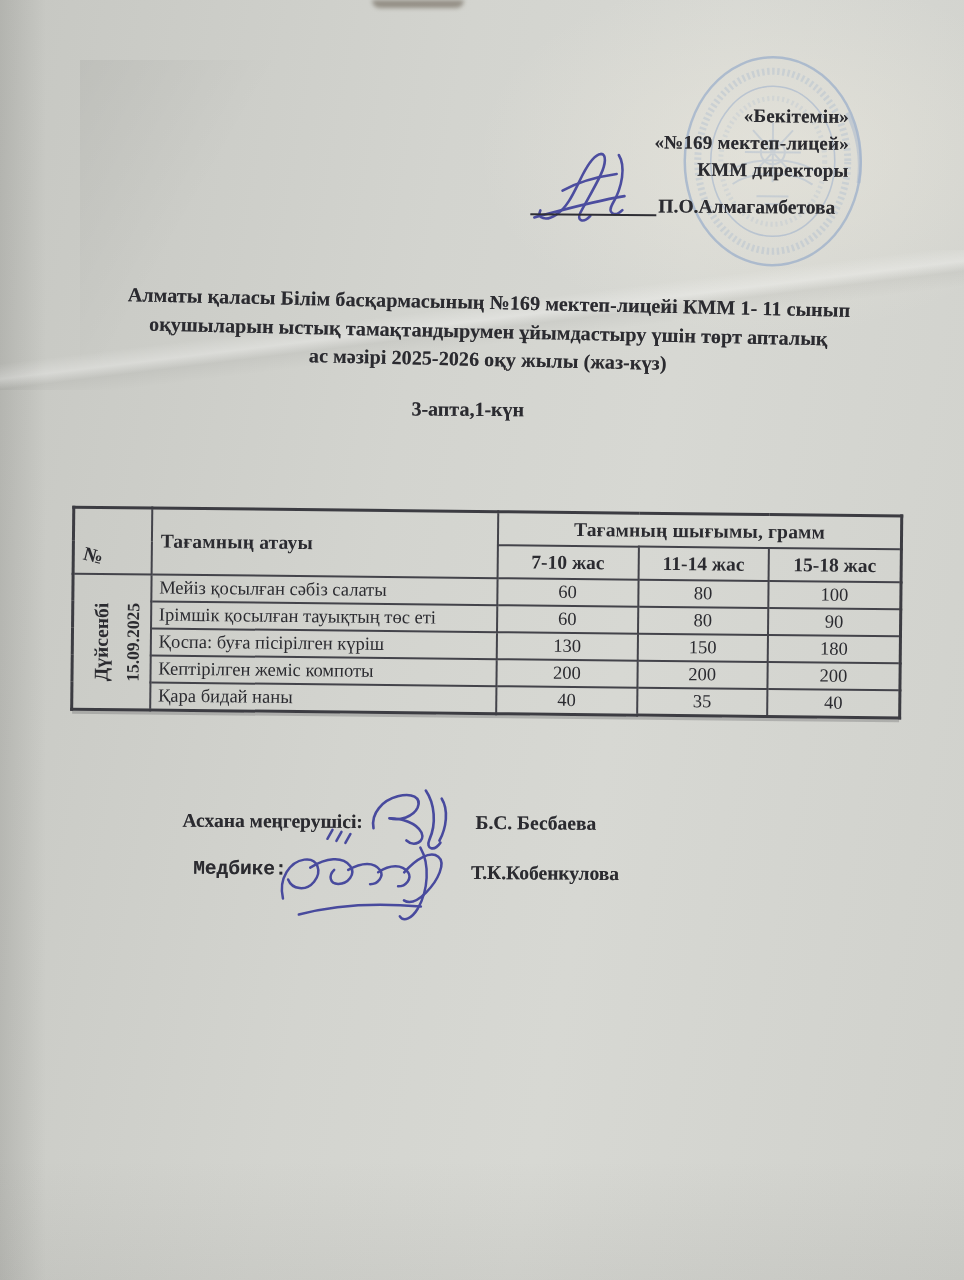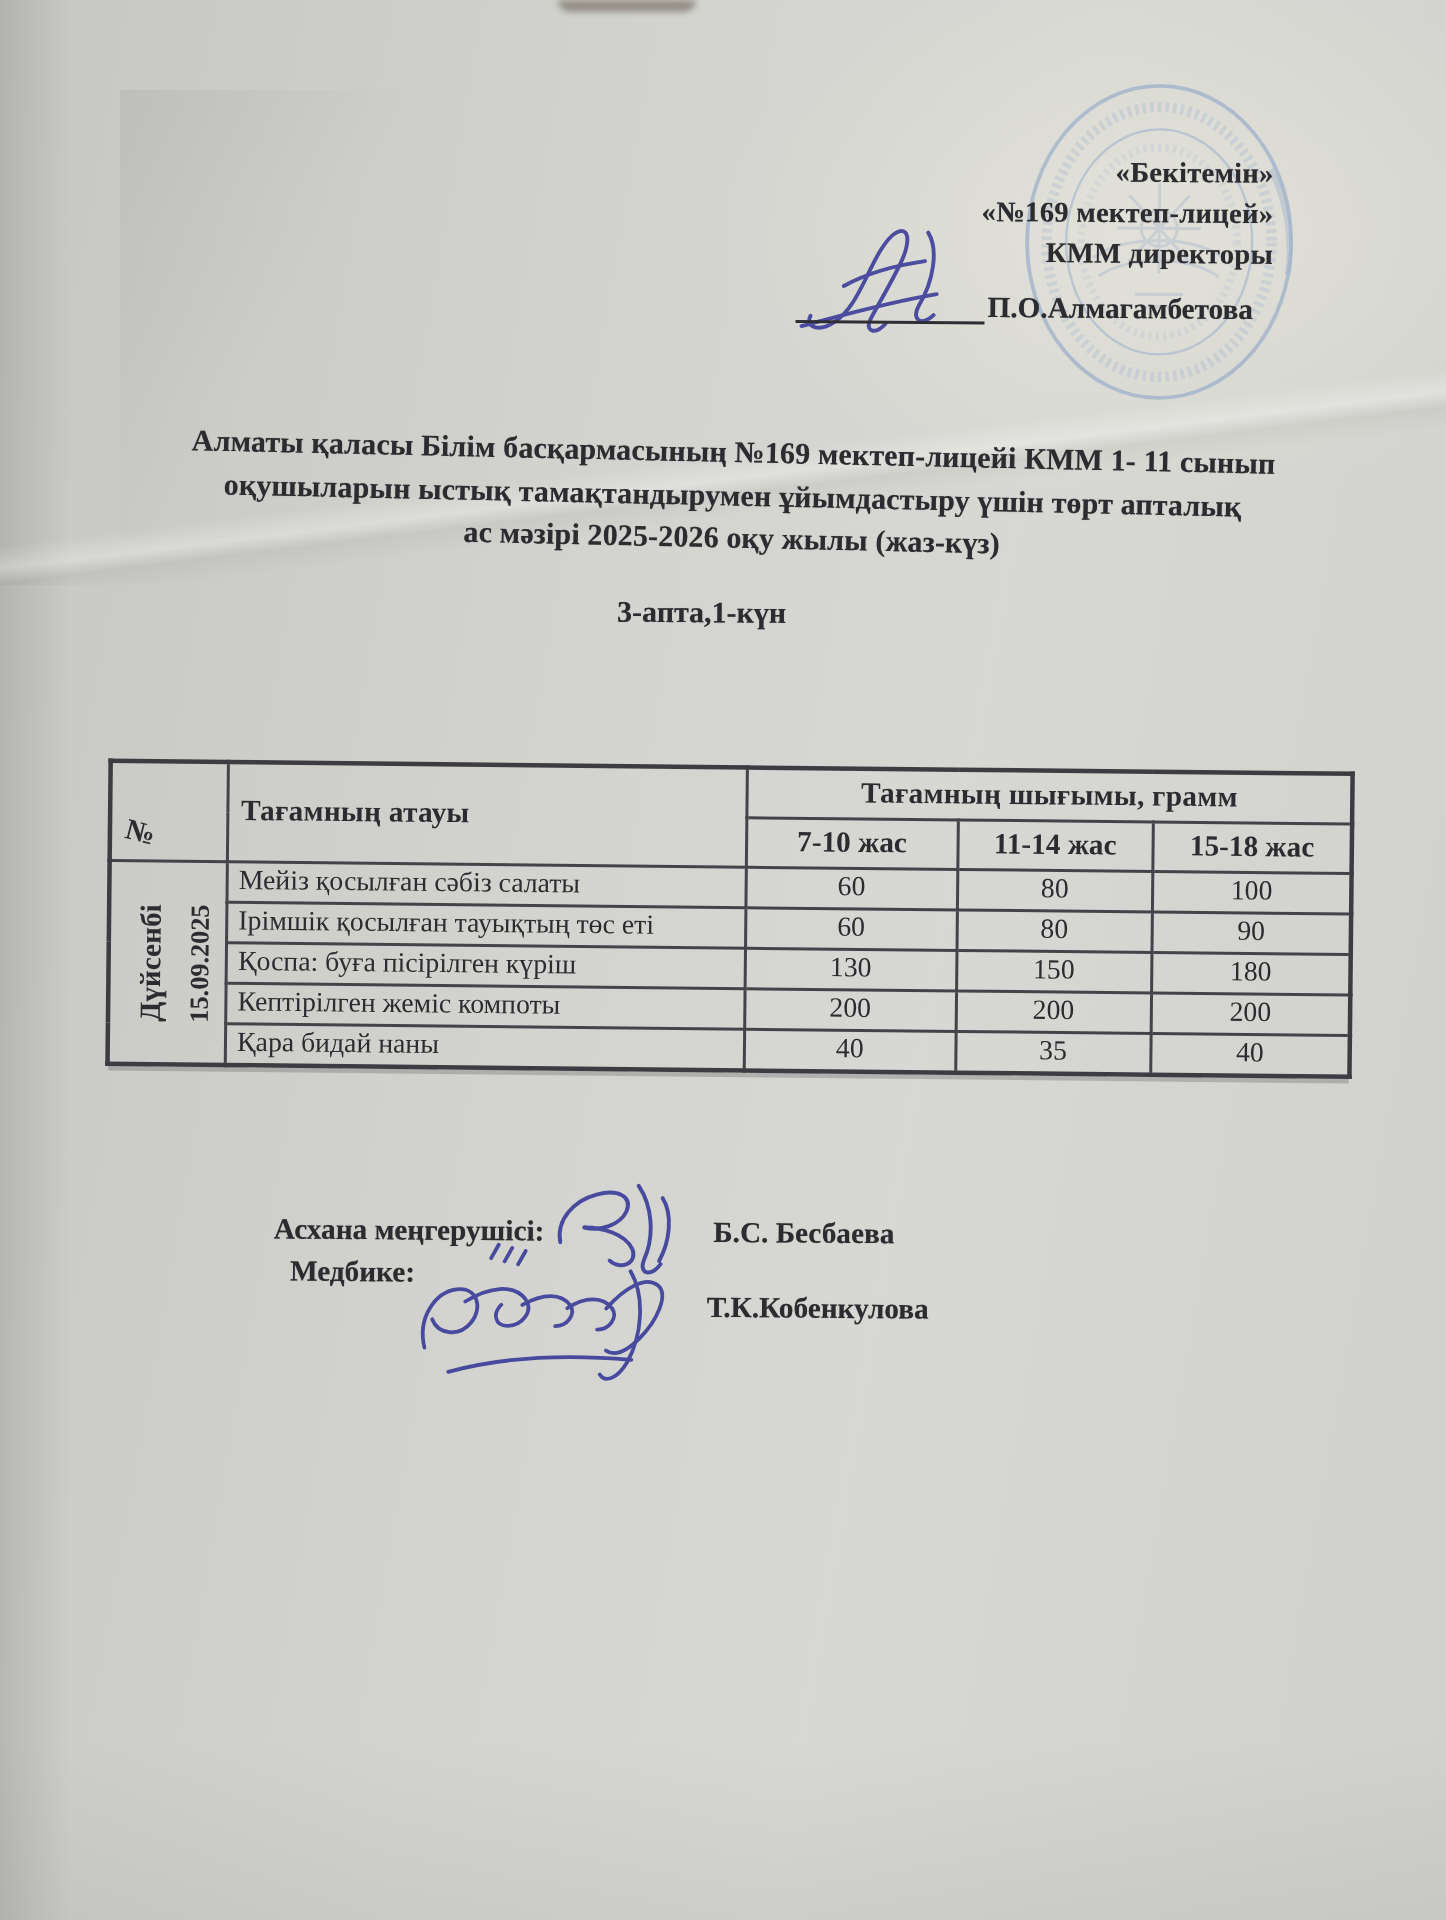--- a/index.html
+++ b/index.html
@@ -189,21 +189,21 @@
         <td class="num">40</td>
         <td class="num">35</td>
         <td class="num">40</td>
       </tr>
       </tbody>
     </table>
 
     <div class="sig-block">
       <div class="role" style="left:185px;top:812px;">Асхана меңгерушісі:</div>
       <div class="sname" style="left:462px;top:812px;margin-left:16px;">Б.С. Бесбаева</div>
-      <div class="role" style="left:196px;top:840px;">Медбике:</div>
+      <div class="role" style="left:196px;top:860px;font-family:Liberation Mono, monospace;">Медбике:</div>
       <div class="sname" style="left:474px;top:862px;">Т.К.Кобенкулова</div>
 
       <div class="sig1">
         <svg width="105" height="72" viewBox="0 0 105 72">
           <g fill="none" stroke="#3c3e99" stroke-width="2.6" stroke-linecap="round" opacity="0.92">
             <path d="M10,46 C7,31 19,18 34,14 C48,10 58,15 54,25 C50,34 36,39 26,36"></path>
             <path d="M26,36 C38,36 53,40 58,50 C62,59 51,65 43,58"></path>
             <path d="M62,8 C71,21 73,41 66,57 C62,67 71,69 77,60"></path>
             <path d="M78,16 C85,27 83,45 76,58"></path>
           </g>

